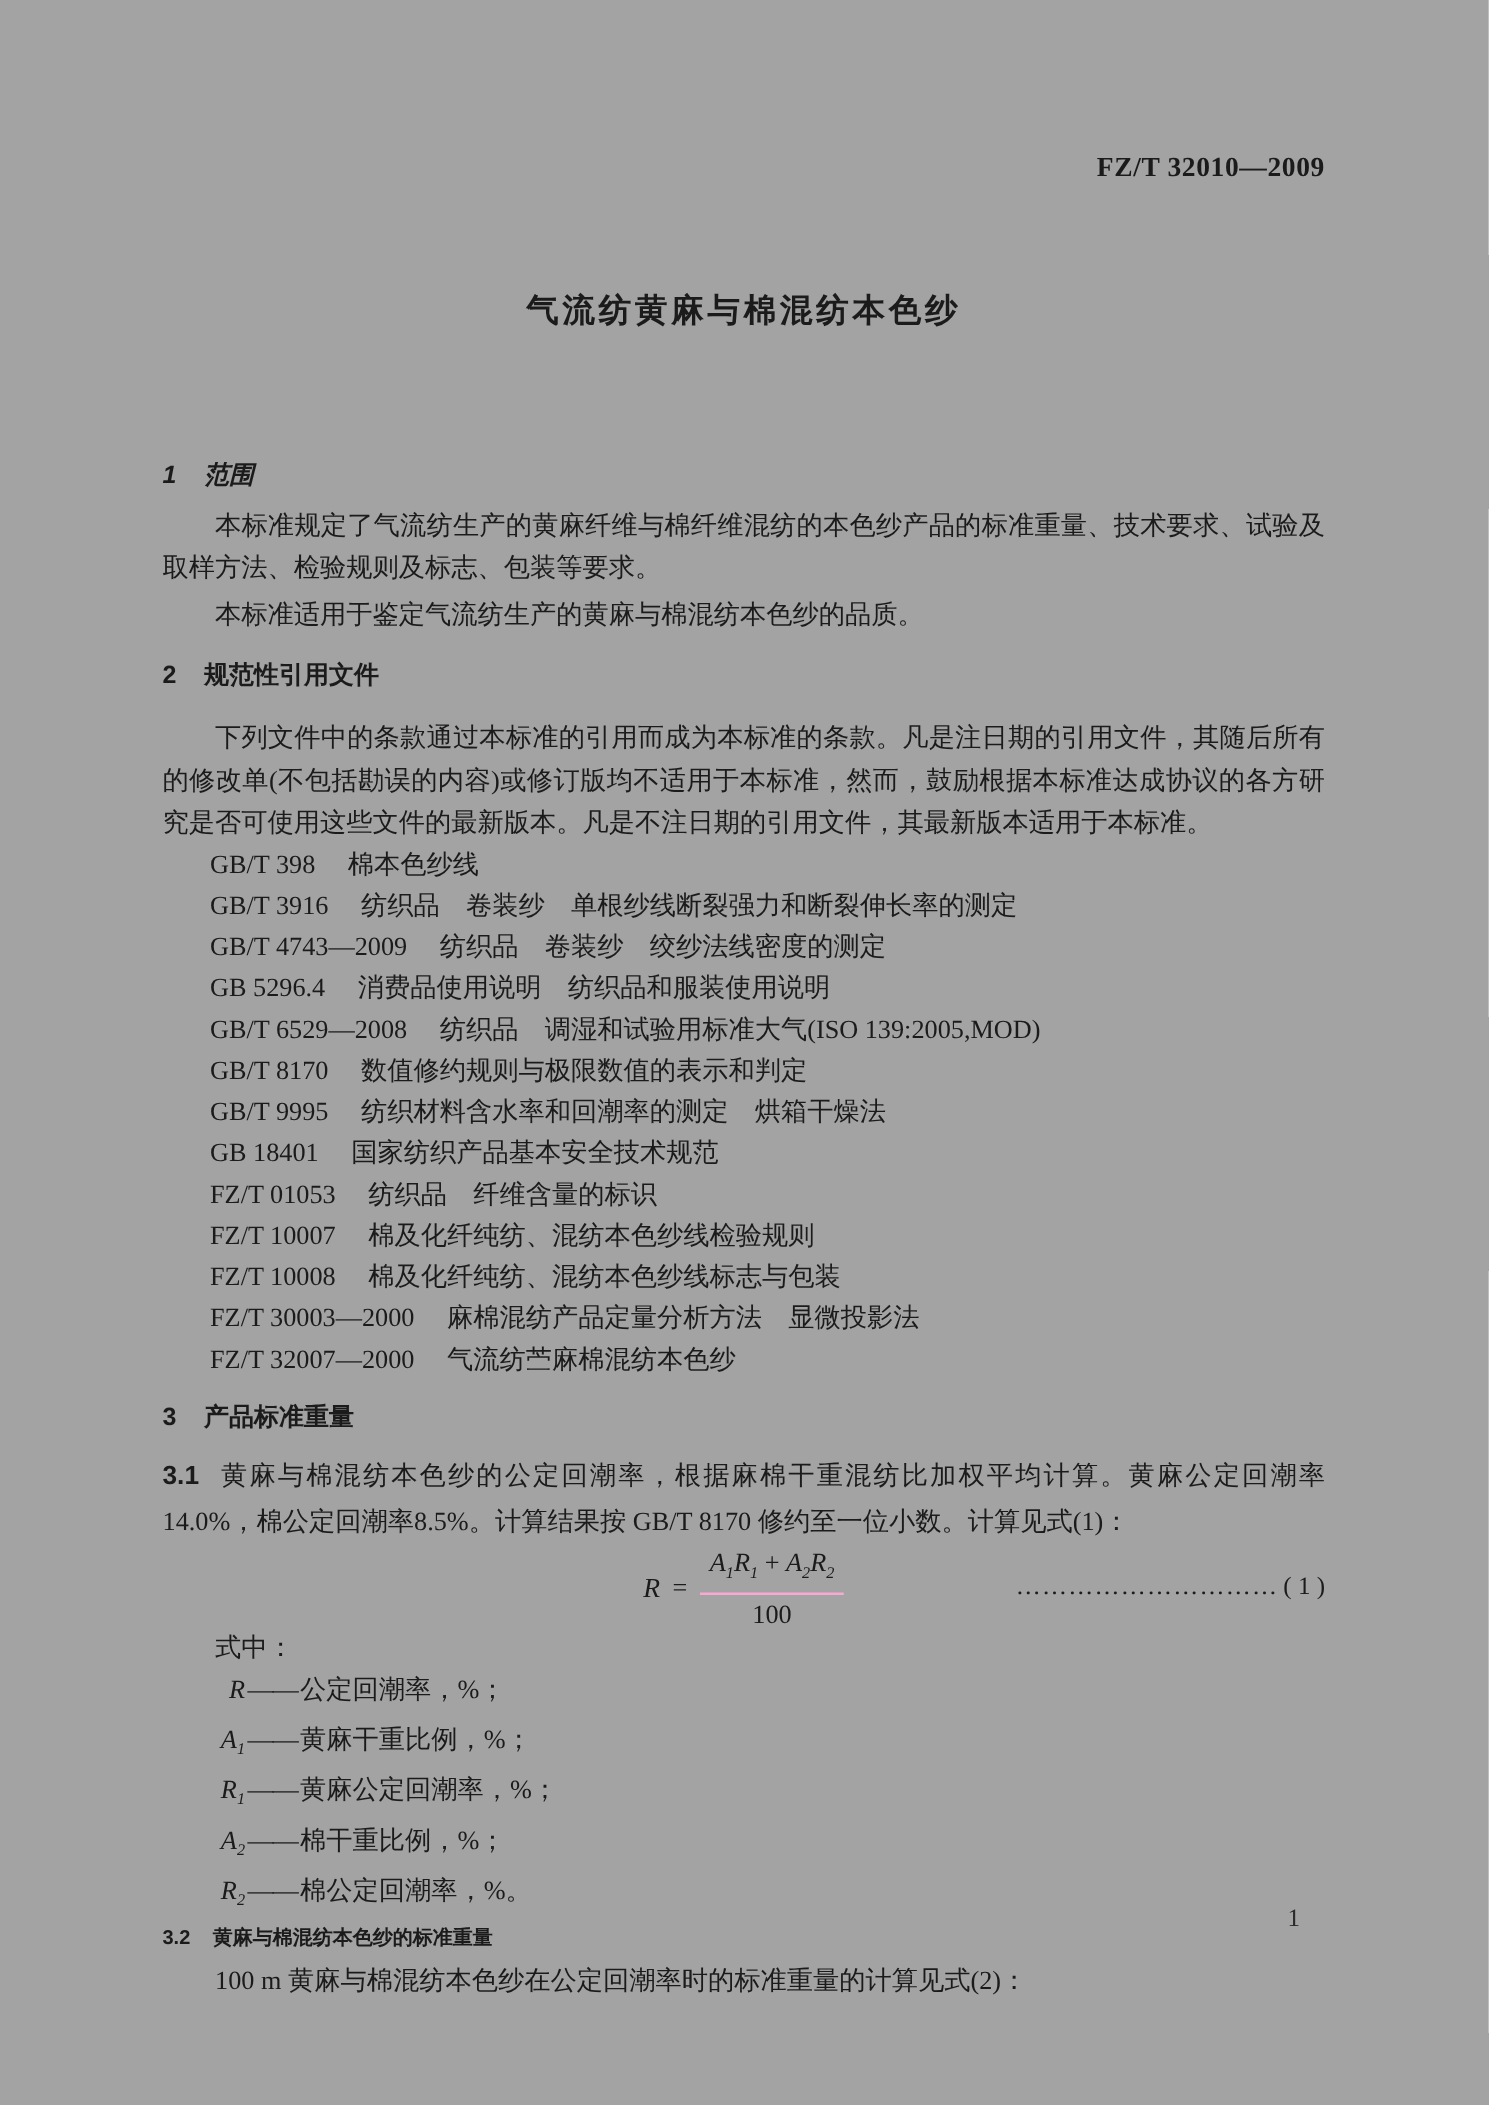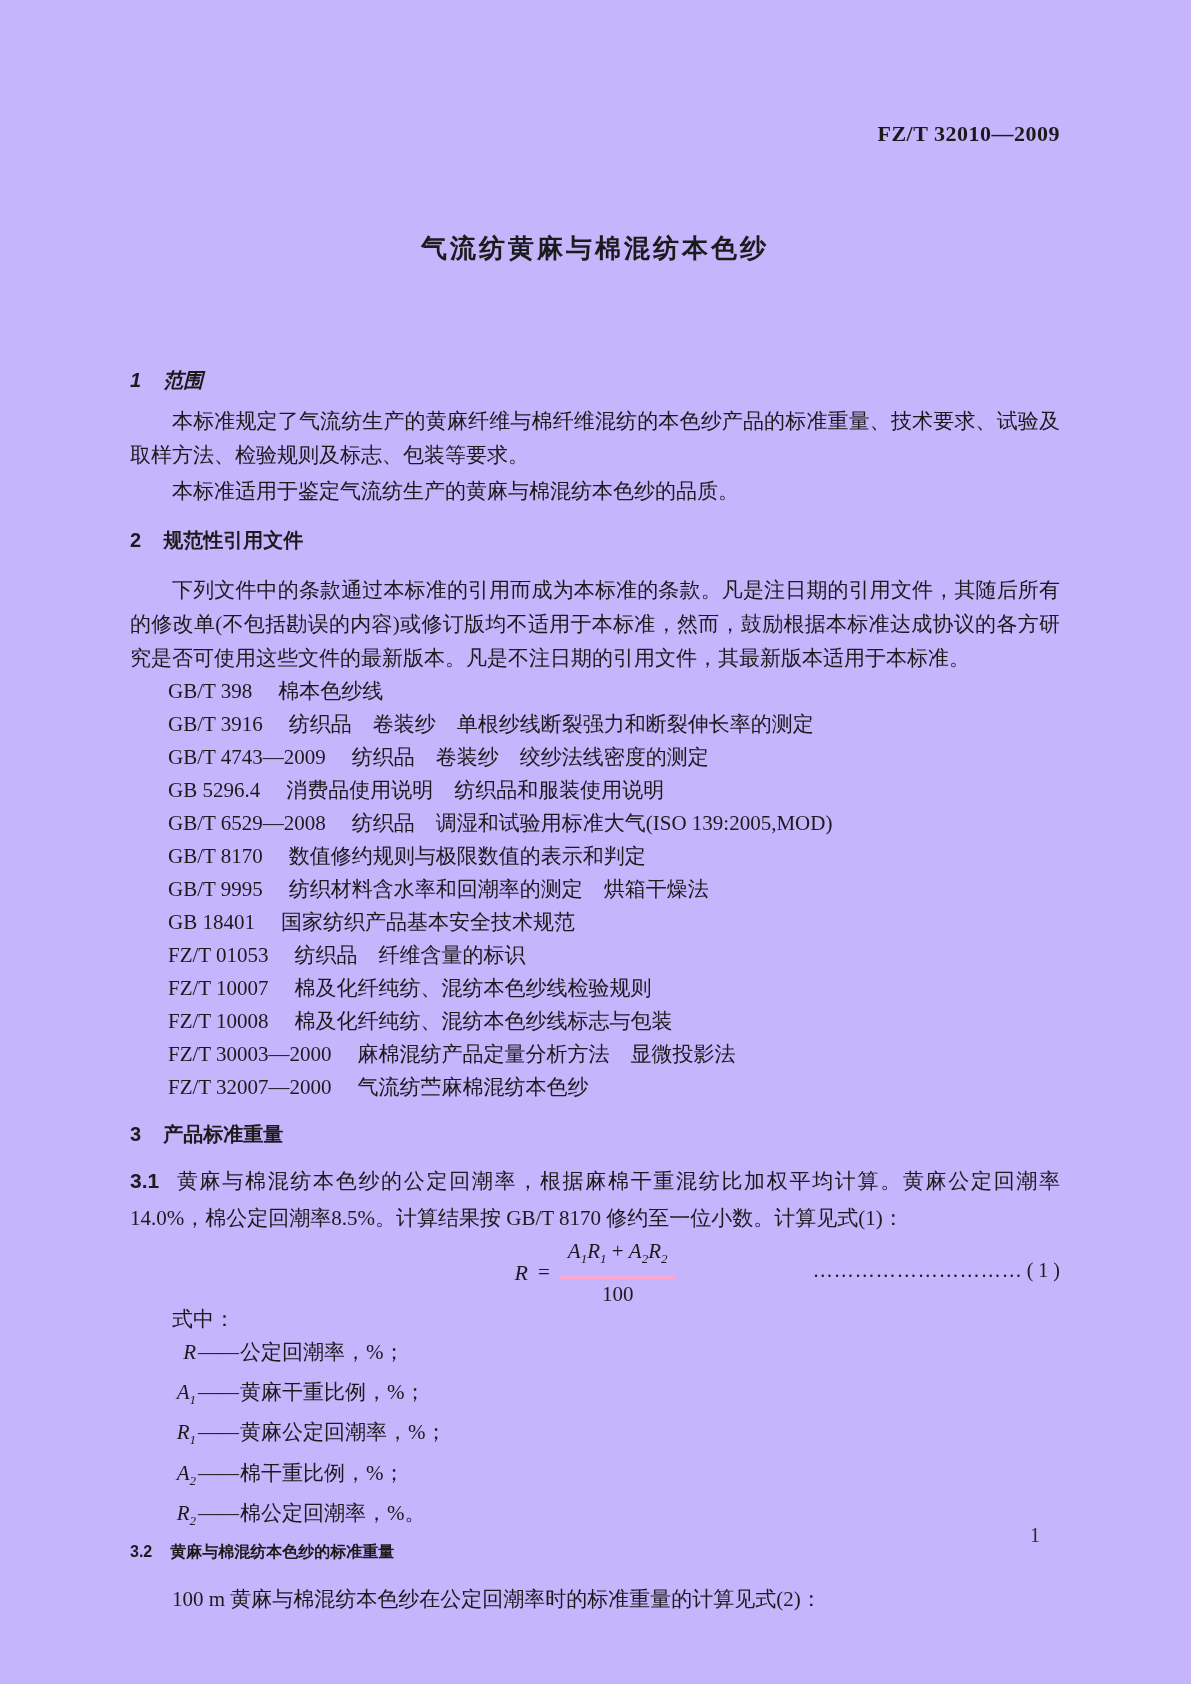--- a/index.html
+++ b/index.html
@@ -1,20 +1,20 @@
 <!DOCTYPE html>
 <html lang="zh"><head>
 <meta charset="utf-8">
 <style>
   html,body { margin:0; padding:0; background:#e8e8e8; }
   .page {
     position:relative;
     width:1191px; height:1684px;
     margin:0 auto;
-    background:#c4b5fd;
+    background:#a3a3a3;
     color:#1b1b1b;
     font-family:"Liberation Serif","DejaVu Serif",serif;
     overflow:hidden;
   }
   .content {
     position:absolute; left:130px; top:0; width:930px;
   }
   .doc-number {
     margin-top:120px;
     text-align:right;
@@ -71,21 +71,21 @@
     position:absolute; left:0; right:0; top:2px;
     text-align:center;
     font-size:21px;
   }
   .f-var { font-style:italic; font-family:"Liberation Serif","DejaVu Serif",serif; }
   .f-eq { display:inline-block; margin:0 10px; vertical-align:middle; }
   .f-lhs { vertical-align:middle; font-size:22px; }
   .fraction { display:inline-block; vertical-align:middle; text-align:center; }
   .f-num {
     display:block; padding:0 8px 4px;
-    border-bottom:4px solid #f9a8d4;
+    border-bottom:2px solid #f9a8d4;
     line-height:24px;
   }
   .f-den { display:block; padding-top:3px; line-height:24px; }
   sub.f-sub { font-size:13px; font-style:italic; }
   .f-leader {
     position:absolute; right:0; top:20px;
     font-size:20px; line-height:26px;
     white-space:nowrap;
   }
   .f-dots { letter-spacing:1px; }
@@ -98,21 +98,21 @@
     font-style:italic;
   }
   .def-sym sub { font-size:13px; font-style:italic; }
   .def-dash { margin:0 2px; letter-spacing:-1px; }
   .h-s32 {
     font-family:"Liberation Sans","DejaVu Sans",sans-serif;
     font-weight:bold;
     font-size:16px; line-height:30px;
   }
   .h-s32 .clause-num { margin-right:18px; }
-  .p32 { margin-top:16px; line-height:33px; }
+  .p32 { margin-top:2px; line-height:33px; }
   .page-number {
     position:absolute; left:1030px; top:1524px;
     font-size:20px;
     color:#2a2a2a;
   }
 </style>
 </head>
 <body>
 
 <div class="page">

